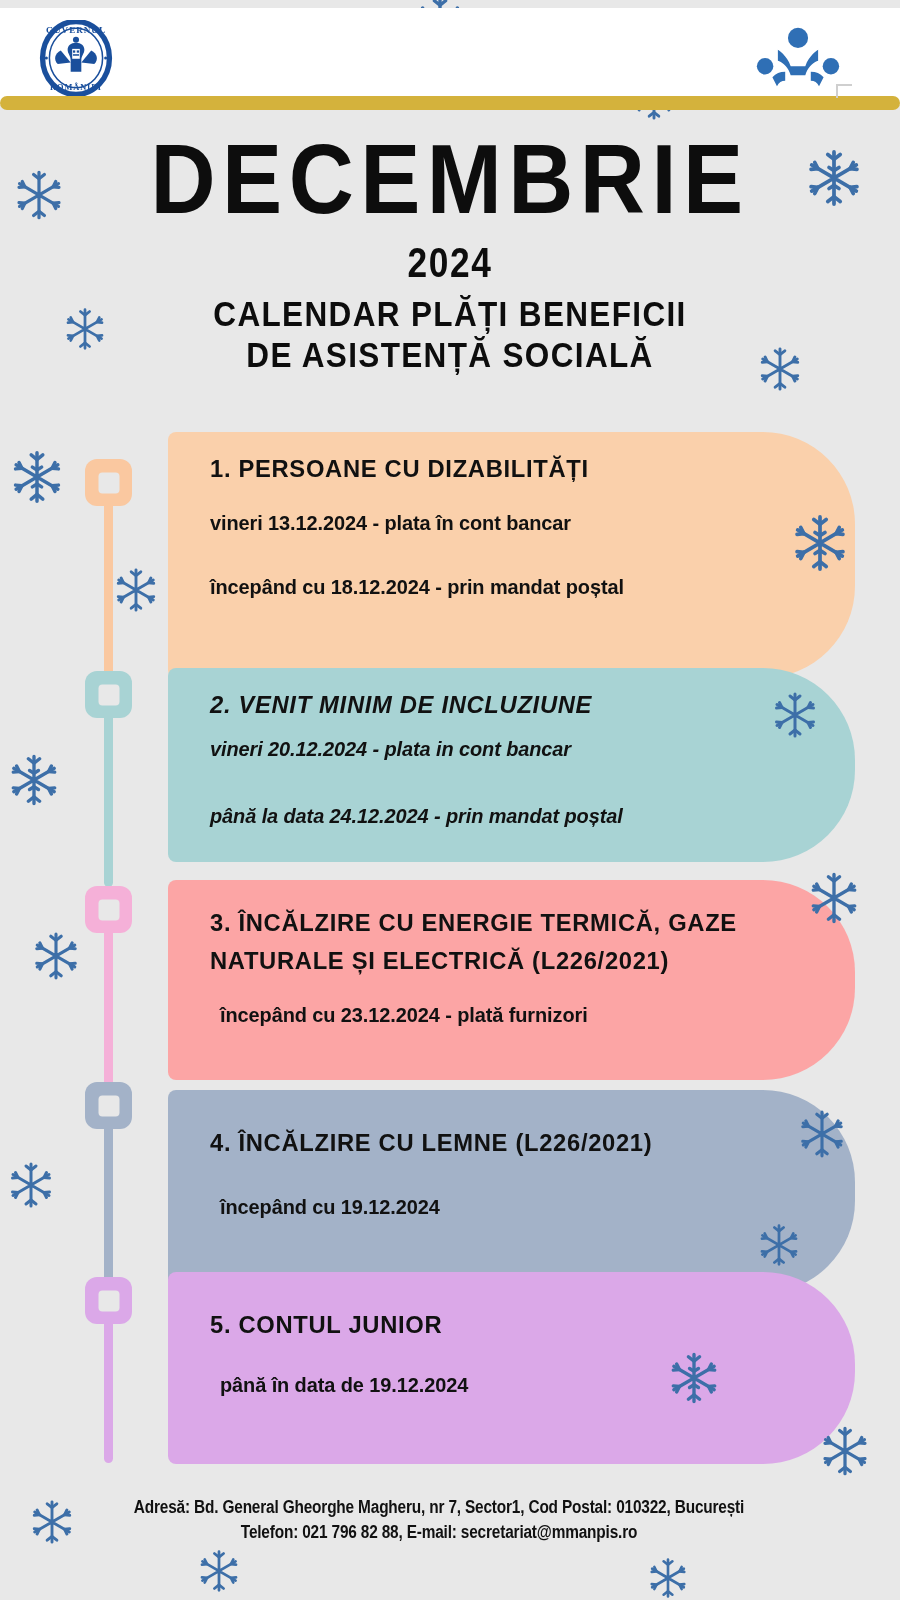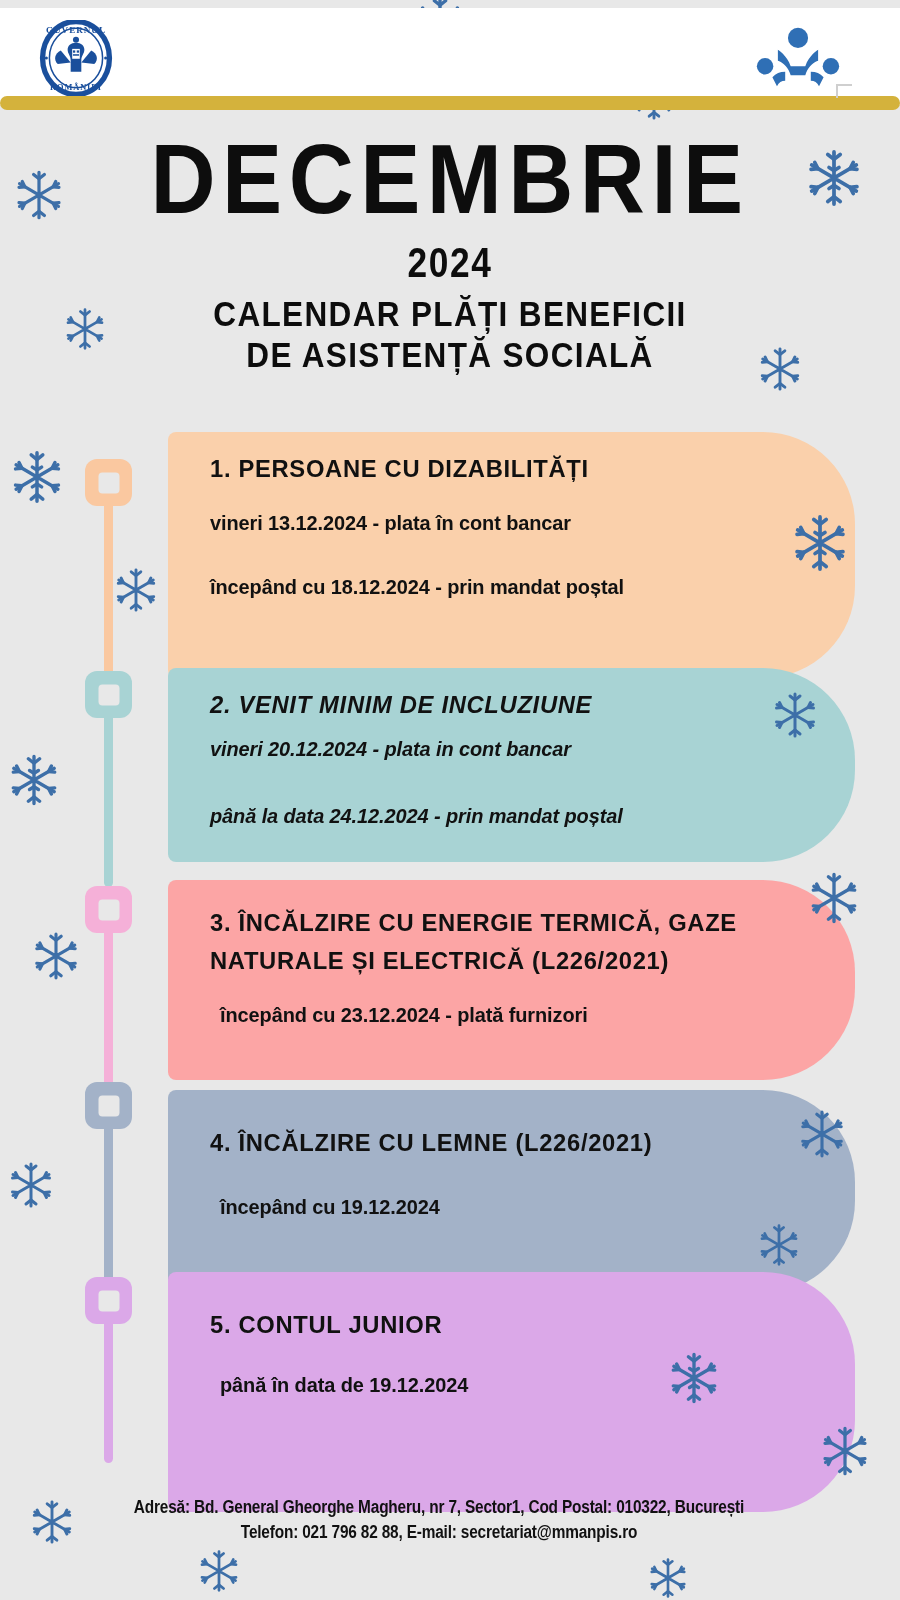--- a/index.html
+++ b/index.html
@@ -340,21 +340,21 @@
   <div class="card-title" style="position:absolute;left:42px;top:28px;">3. ÎNCĂLZIRE CU ENERGIE TERMICĂ, GAZE</div>
   <div class="card-title" style="position:absolute;left:42px;top:66px;">NATURALE ȘI ELECTRICĂ (L226/2021)</div>
   <div class="card-line" style="position:absolute;left:52px;top:122px;">începând cu 23.12.2024 - plată furnizori</div>
 </div>
 
 <div class="card" style="top:1078px;height:203px;background:#a3b2c8;margin-top:12px;">
   <div class="card-title" style="position:absolute;left:42px;top:38px;">4. ÎNCĂLZIRE CU LEMNE (L226/2021)</div>
   <div class="card-line" style="position:absolute;left:52px;top:104px;">începând cu 19.12.2024</div>
 </div>
 
-<div class="card" style="top:1272px;height:240px;background:#dba8e8;">
+<div class="card" style="top:1272px;height:192px;background:#dba8e8;">
   <div class="card-title" style="position:absolute;left:42px;top:38px;">5. CONTUL JUNIOR</div>
   <div class="card-line" style="position:absolute;left:52px;top:100px;">până în data de 19.12.2024</div>
 </div>
 
 <div class="footer">
   <div class="footer-line">Adresă: Bd. General Gheorghe Magheru, nr 7, Sector1, Cod Postal: 010322, București</div>
   <div class="footer-line">Telefon: 021 796 82 88, E-mail: secretariat@mmanpis.ro</div>
 </div>
 
 </body></html>

